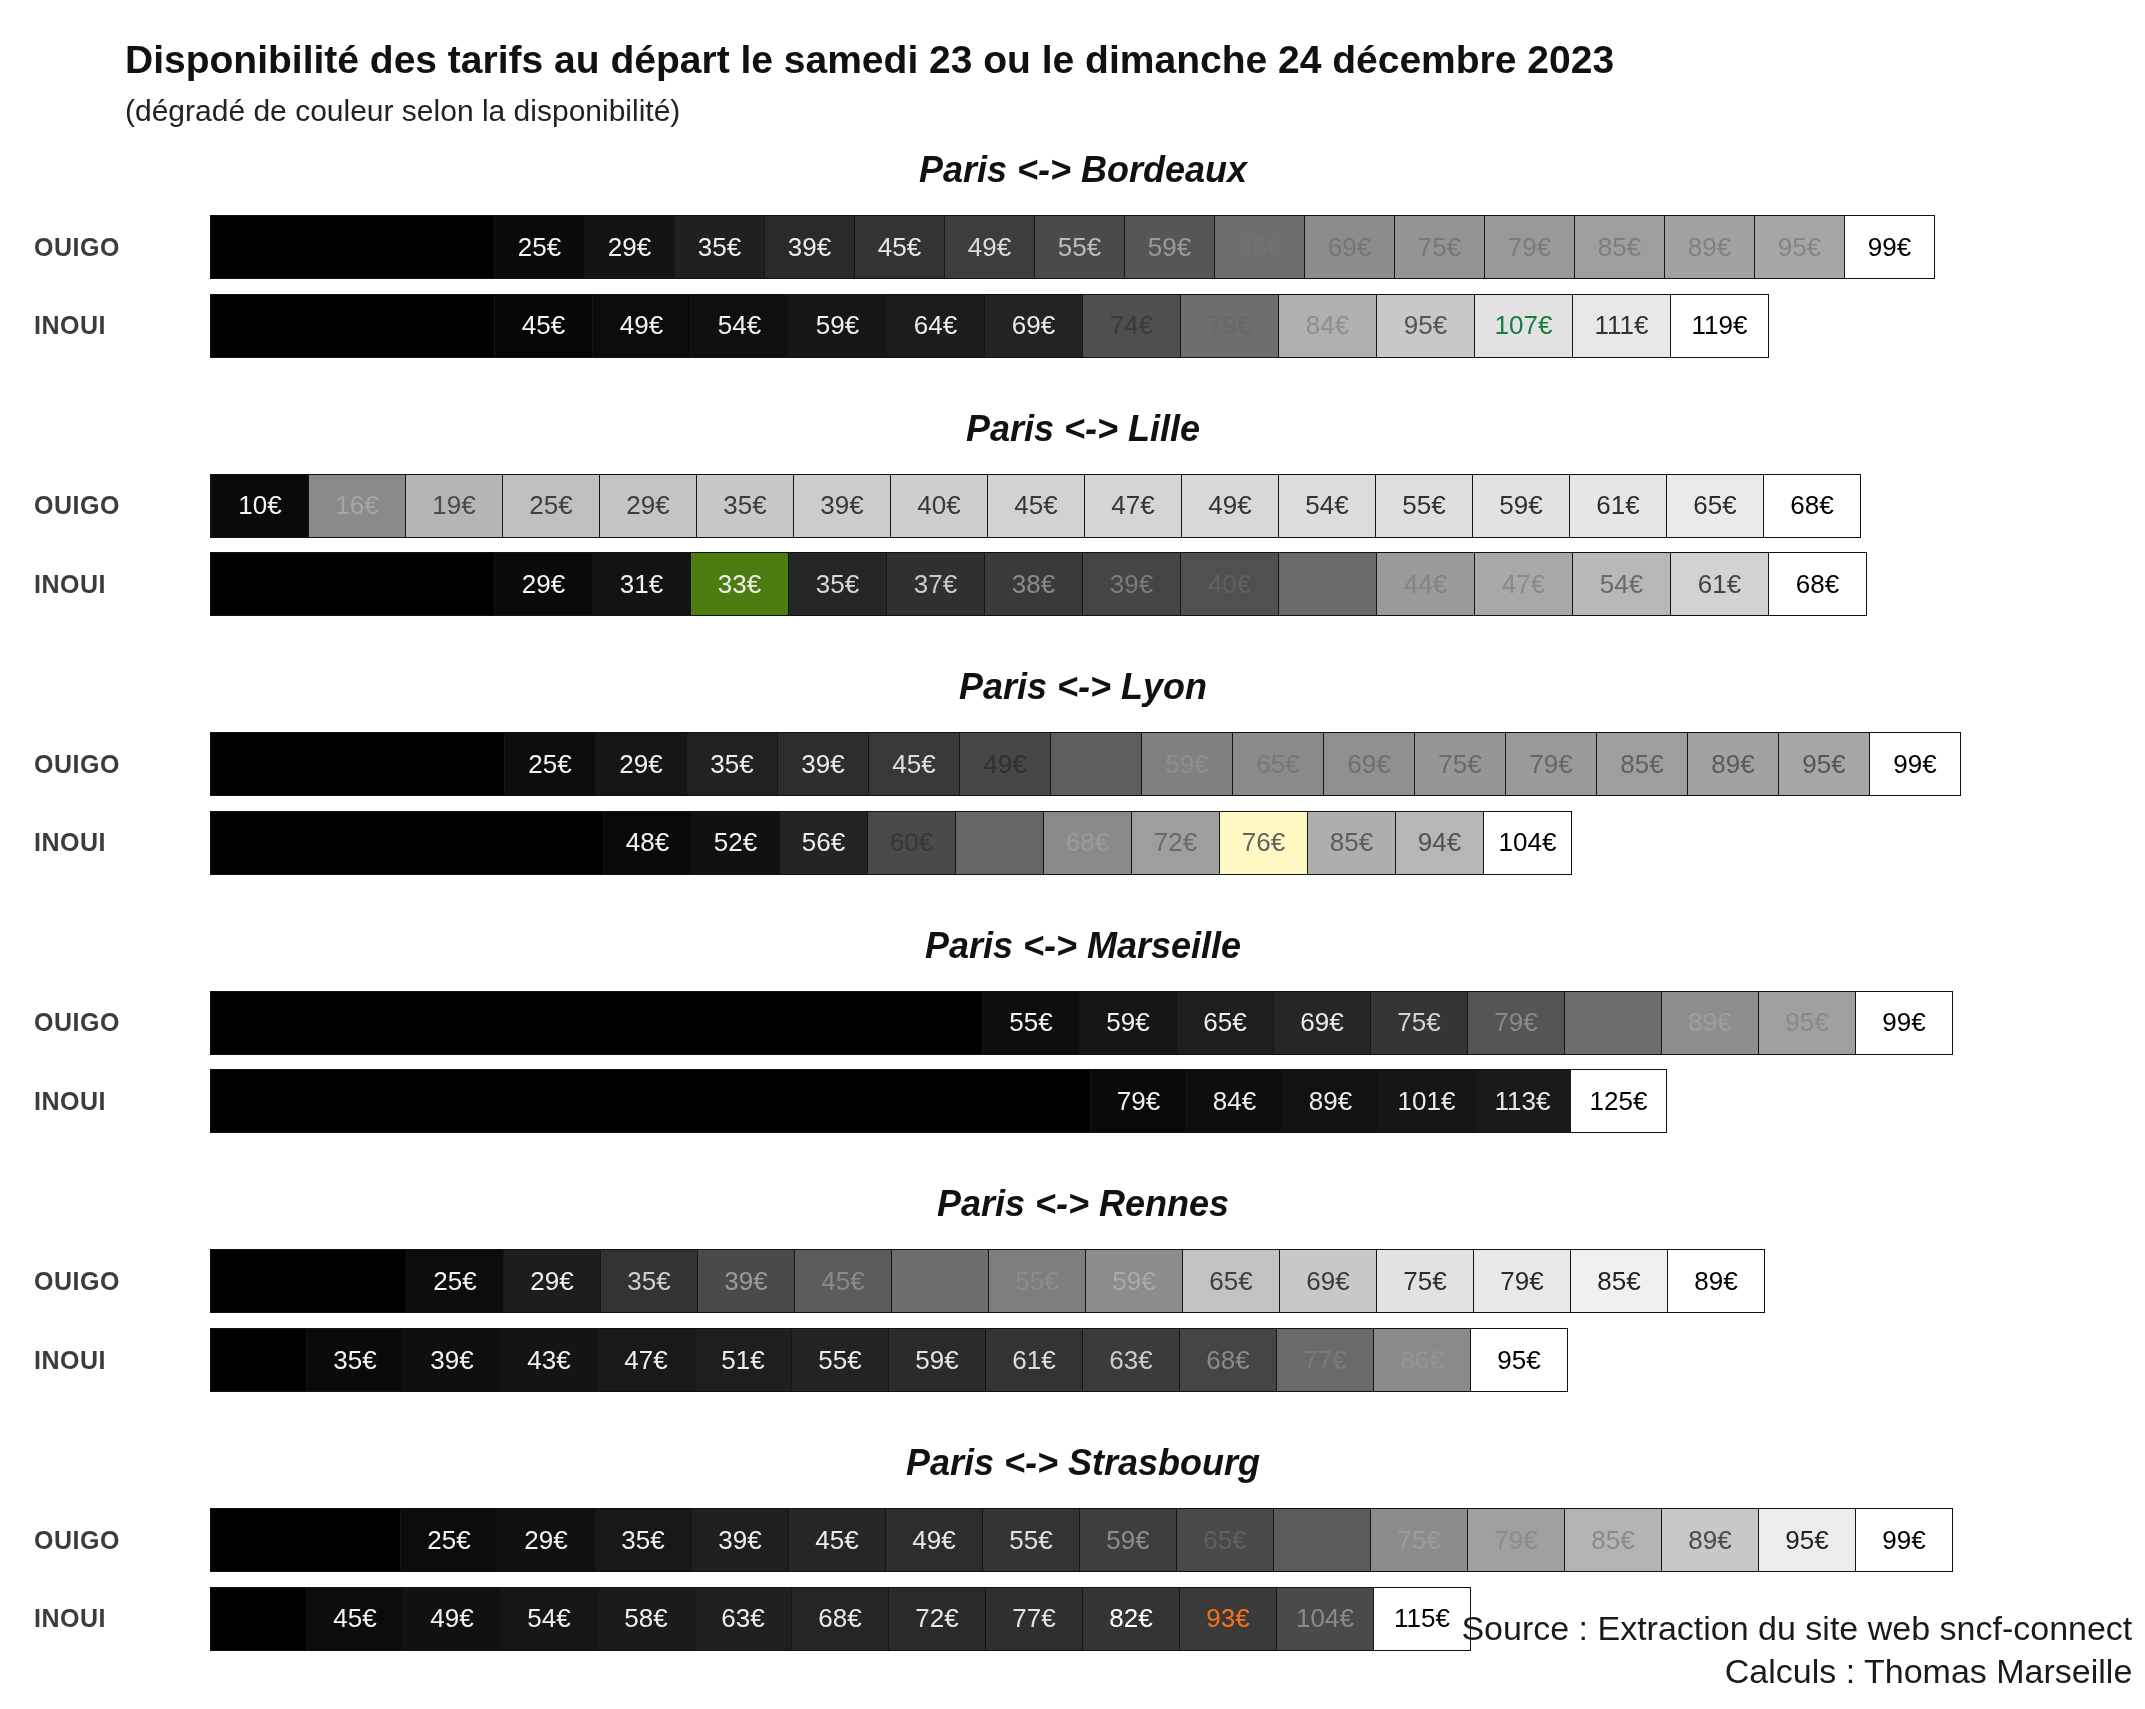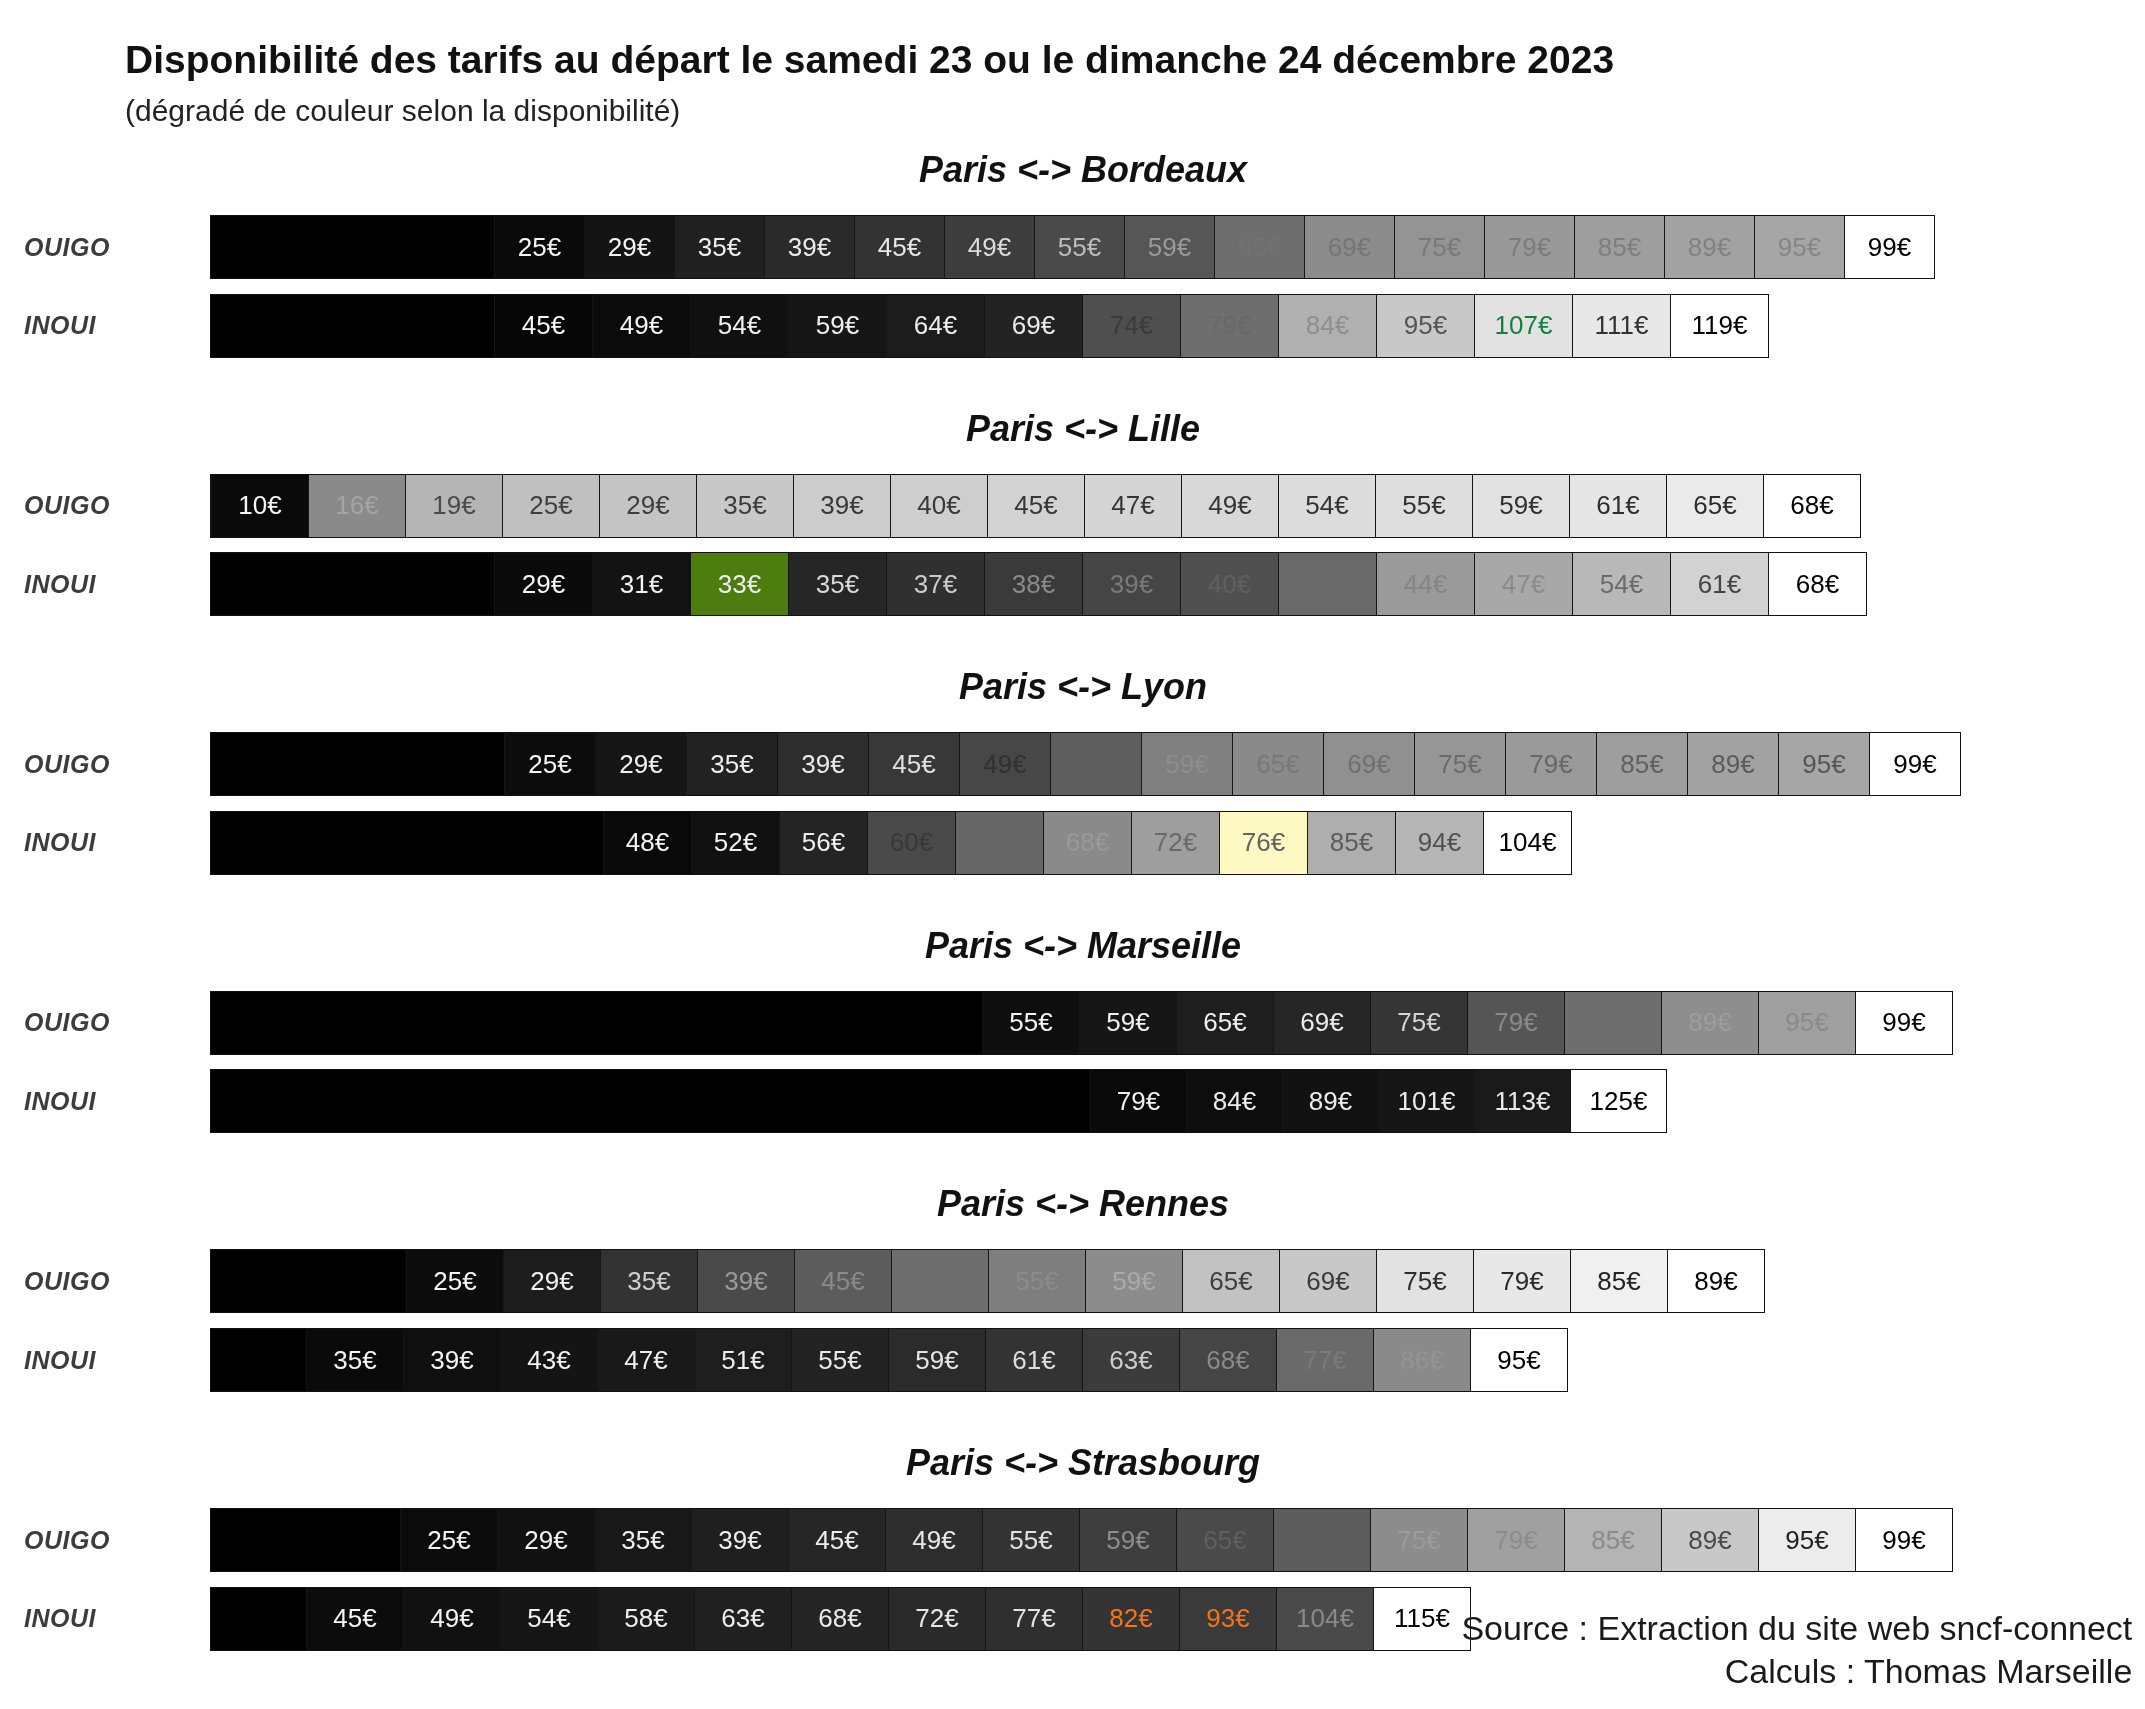--- a/index.html
+++ b/index.html
@@ -14,22 +14,22 @@
   .routes{margin-top:13.7px;}
   .route-section{margin-top:51px;}
   .route-section:first-child{margin-top:21.5px;}
   .route-title{
     font-size:36px;font-weight:bold;font-style:italic;color:#111;
     margin:0 0 25px 0;width:1746px;padding-left:210px;text-align:center;
     box-sizing:content-box;
   }
   .bar-row{display:flex;align-items:center;height:62px;margin-bottom:16.6px;}
   .row-label{
-    width:210px;flex:0 0 210px;padding-left:24px;box-sizing:border-box;
-    font-size:25px;font-weight:bold;color:#3c3c3c;letter-spacing:0.5px;font-style:italic;
+    width:210px;flex:0 0 210px;padding-left:34px;box-sizing:border-box;
+    font-size:25px;font-weight:bold;color:#3c3c3c;letter-spacing:0.5px;
   }
   .bar{display:flex;height:62px;border:1px solid #111;background:#000;}
   .lead-seg{background:#000;height:100%;flex:0 0 auto;}
   .cell{
     height:100%;flex:0 0 auto;display:flex;align-items:center;justify-content:center;
     font-size:26px;border-left:1px solid #151515;box-sizing:border-box;
     white-space:nowrap;overflow:hidden;
   }
   .footer{
     position:absolute;right:13.7px;bottom:17.6px;text-align:right;
@@ -278,21 +278,21 @@
         <div class="bar">
           <div class="lead-seg" style="width: 95px;"></div>
           <div class="cell" style="width: 97px; background: rgb(12, 12, 12); color: rgb(245, 245, 245);">45€</div>
           <div class="cell" style="width: 97px; background: rgb(17, 17, 17); color: rgb(243, 243, 243);">49€</div>
           <div class="cell" style="width: 97px; background: rgb(22, 22, 22); color: rgb(241, 241, 241);">54€</div>
           <div class="cell" style="width: 97px; background: rgb(27, 27, 27); color: rgb(239, 239, 239);">58€</div>
           <div class="cell" style="width: 97px; background: rgb(32, 32, 32); color: rgb(237, 237, 237);">63€</div>
           <div class="cell" style="width: 97px; background: rgb(37, 37, 37); color: rgb(235, 235, 235);">68€</div>
           <div class="cell" style="width: 97px; background: rgb(42, 42, 42); color: rgb(232, 232, 232);">72€</div>
           <div class="cell" style="width: 97px; background: rgb(47, 47, 47); color: rgb(229, 229, 229);">77€</div>
-          <div class="cell" style="width: 97px; background: rgb(52, 52, 52); color: #f97316;">82€</div>
+          <div class="cell" style="width: 97px; background: rgb(52, 52, 52); color: #ffffff;">82€</div>
           <div class="cell" style="width: 97px; background: rgb(58, 58, 58); color: #f97316;">93€</div>
           <div class="cell" style="width: 97px; background: rgb(74, 74, 74); color: rgb(138, 138, 138);">104€</div>
           <div class="cell" style="width: 97px; background: rgb(255, 255, 255); color: rgb(0, 0, 0);">115€</div>
         </div>
       </div>
     </div>
   </div>
 
 <div class="footer">
   <div>Source : Extraction du site web sncf-connect</div>

